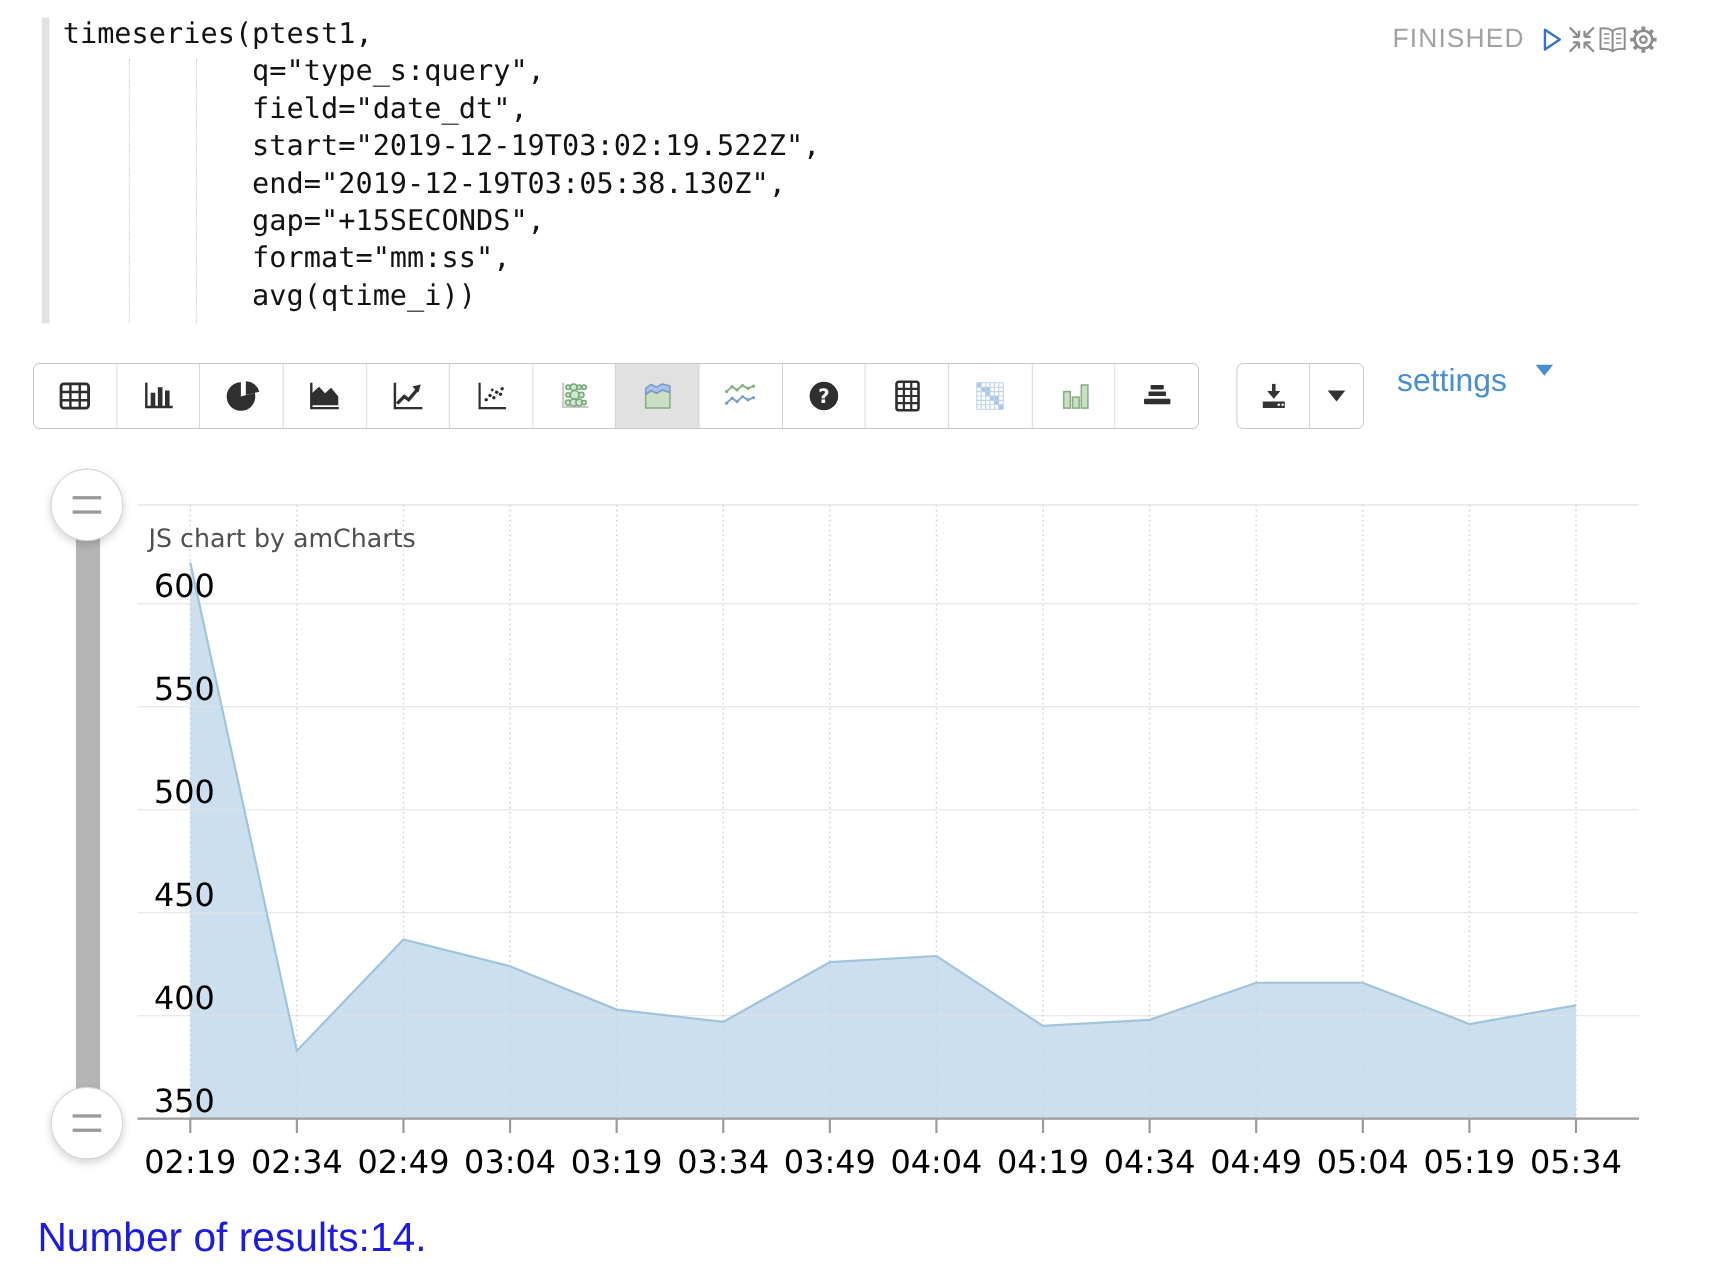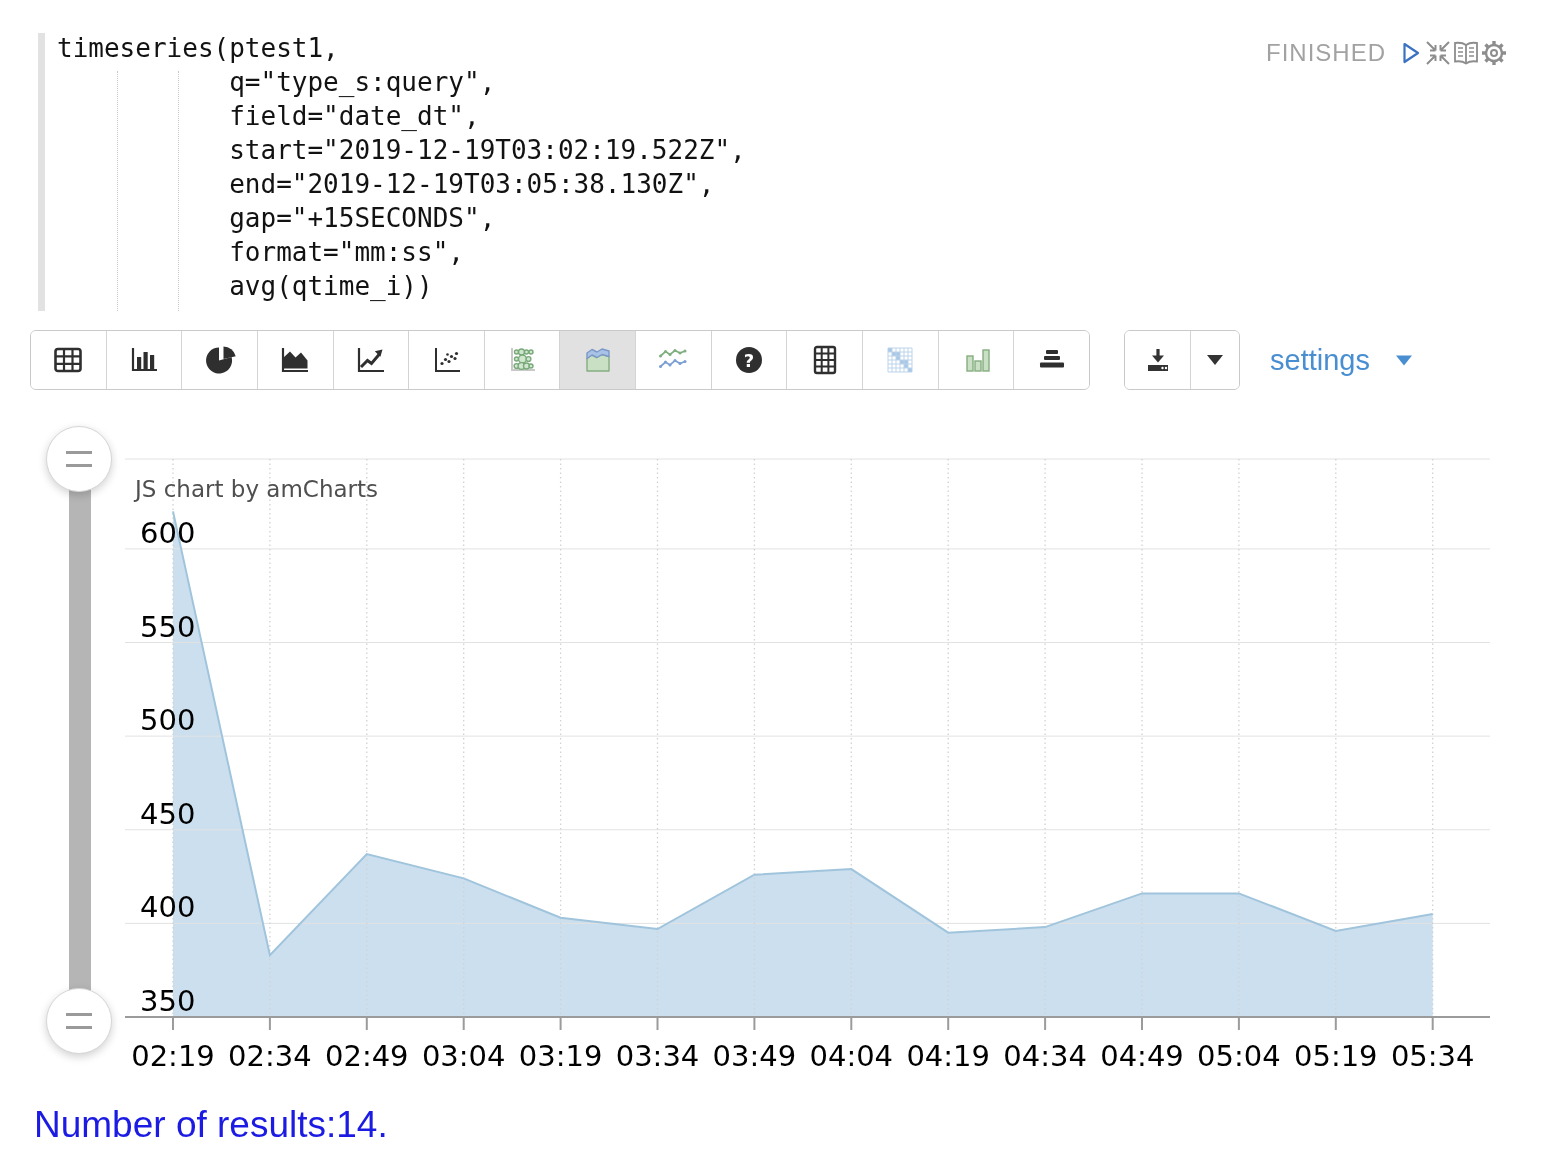--- a/index.html
+++ b/index.html
@@ -1,20 +1,20 @@
 <!DOCTYPE html>
 <html><head>
 <meta charset="utf-8">
 <style>
   html,body{margin:0;padding:0;background:#fff;}
   .page{position:relative;width:1554px;height:1162px;background:#fff;
         font-family:"Liberation Sans",sans-serif;overflow:hidden;}
 
   
-  .code-block{position:absolute;left:30px;top:29px;width:1494px;height:288px;}
+  .code-block{position:absolute;left:30px;top:12px;width:1494px;height:288px;}
   .gutter{position:absolute;left:8px;top:4px;width:7px;height:278px;background:#e2e2e2;}
   .indent-guide{position:absolute;top:42px;height:240px;border-left:1px dotted #c8c8c8;}
   .guide-1{left:87px;} .guide-2{left:148px;}
   pre.code{position:absolute;left:27px;top:2px;margin:0;
            font-family:"DejaVu Sans Mono","Liberation Mono",monospace;
            font-size:26px;line-height:34px;color:#121212;}
 
   .status-row{position:absolute;top:10px;right:16px;display:flex;align-items:center;}
   .status-label{font-size:24px;color:#a2a2a2;letter-spacing:1px;margin-right:10px;}
   .p-icon{width:28px;height:28px;display:block;cursor:pointer;}
@@ -28,21 +28,21 @@
   .viz-btn:last-child{border-right:none;}
   .viz-btn.selected{background:#e1e1e1;}
   .viz-btn svg{width:34px;height:34px;display:block;}
 
   .dl-group{position:absolute;left:1094px;top:0;width:116px;height:60px;background:#fff;
             border:1px solid #c9c9c9;border-radius:6px;display:flex;overflow:hidden;box-sizing:border-box;}
   .dl-main{width:66px;border:none;border-right:1px solid #d4d4d4;background:#fff;
            display:flex;align-items:center;justify-content:center;cursor:pointer;padding:0;}
   .dl-caret{flex:1;border:none;background:#fff;display:flex;align-items:center;justify-content:center;cursor:pointer;padding:0;}
 
-  .settings-link{position:absolute;left:1240px;top:0;height:60px;display:flex;align-items:center;
+  .settings-link{position:absolute;left:1240px;top:0;height:60px;display:flex;
                  gap:25px;color:#4a8ed2;font-size:29px;cursor:pointer;}
 
   
   .chart-area{position:absolute;left:0;top:430px;width:1554px;height:665px;}
   .slider-track{position:absolute;left:69px;top:28px;width:22px;height:562px;background:#b5b5b5;}
   .slider-handle{position:absolute;left:46px;width:64px;height:64px;border-radius:50%;
                  background:#fff;border:1px solid #d6d6d6;box-shadow:0 3px 8px rgba(0,0,0,0.18);
                  display:flex;align-items:center;justify-content:center;cursor:grab;}
   .handle-top{top:-4px;} .handle-bottom{top:558px;}
   .grip{width:26px;height:10px;border-top:3px solid #9a9a9a;border-bottom:3px solid #9a9a9a;}

